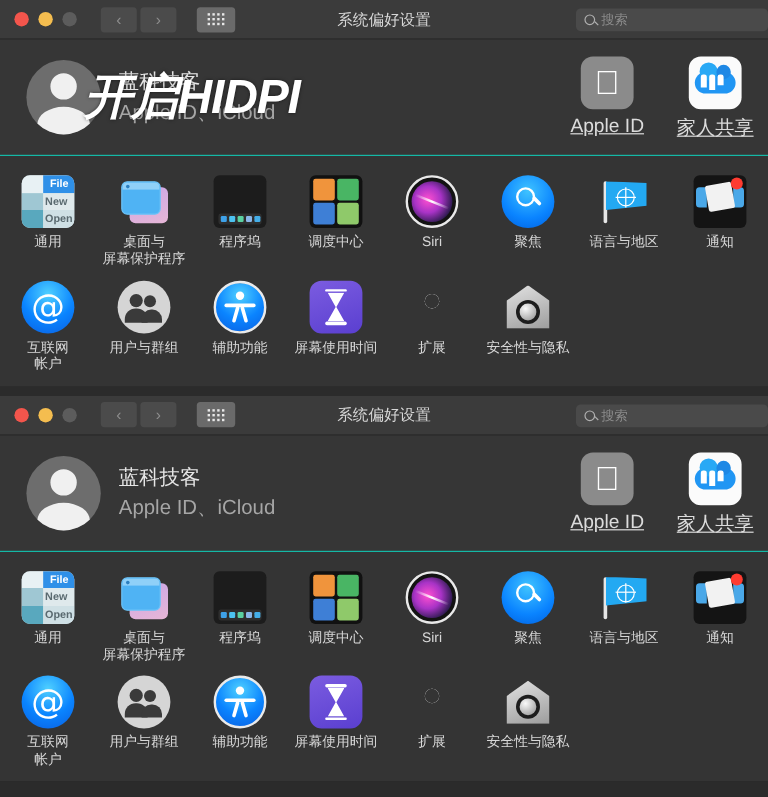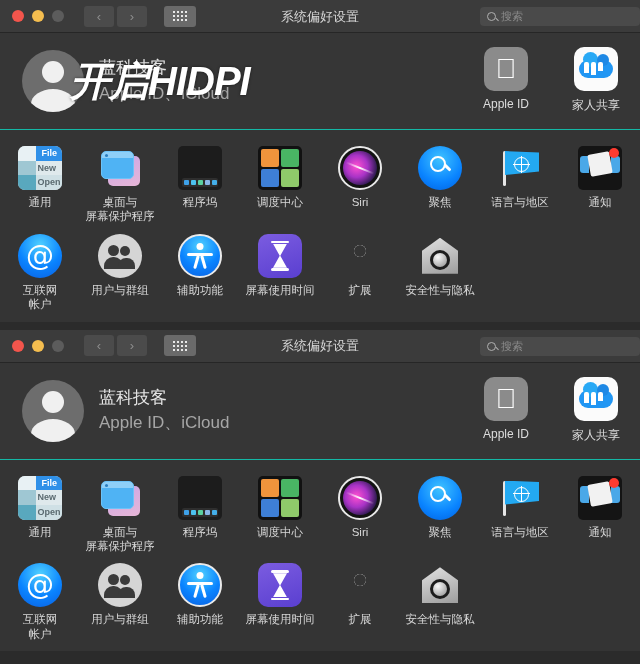--- a/index.html
+++ b/index.html
@@ -74,21 +74,21 @@
 
   .hidpi-overlay {
     position:absolute; left:70px; top:50%; transform:translateY(-50%);
     font-size:40px; font-weight:bold; font-style:italic;
     color:#ffffff; letter-spacing:-1px; white-space:nowrap;
     text-shadow:0 0 3px rgba(0,0,0,.55);
   }
 
   .acct-right { position:absolute; right:8px; top:14px; display:flex; gap:18px; }
   .acct-tile { width:72px; text-align:center; }
-  .acct-tile .lbl { color:#dcdcdc; font-size:12px; margin-top:6px; display:block; }
+  .acct-tile .lbl { color:#dcdcdc; font-size:16px; margin-top:6px; display:block;text-decoration:underline; }
 
   .appleid-ic {
     width:44px; height:44px; border-radius:10px; background:#8b8b8b;
     margin:0 auto; display:flex; align-items:center; justify-content:center;
     color:#fff; font-size:28px; line-height:1;
   }
   .family-ic {
     width:44px; height:44px; border-radius:10px; background:#fbfbfb;
     margin:0 auto; position:relative; overflow:hidden;
   }

